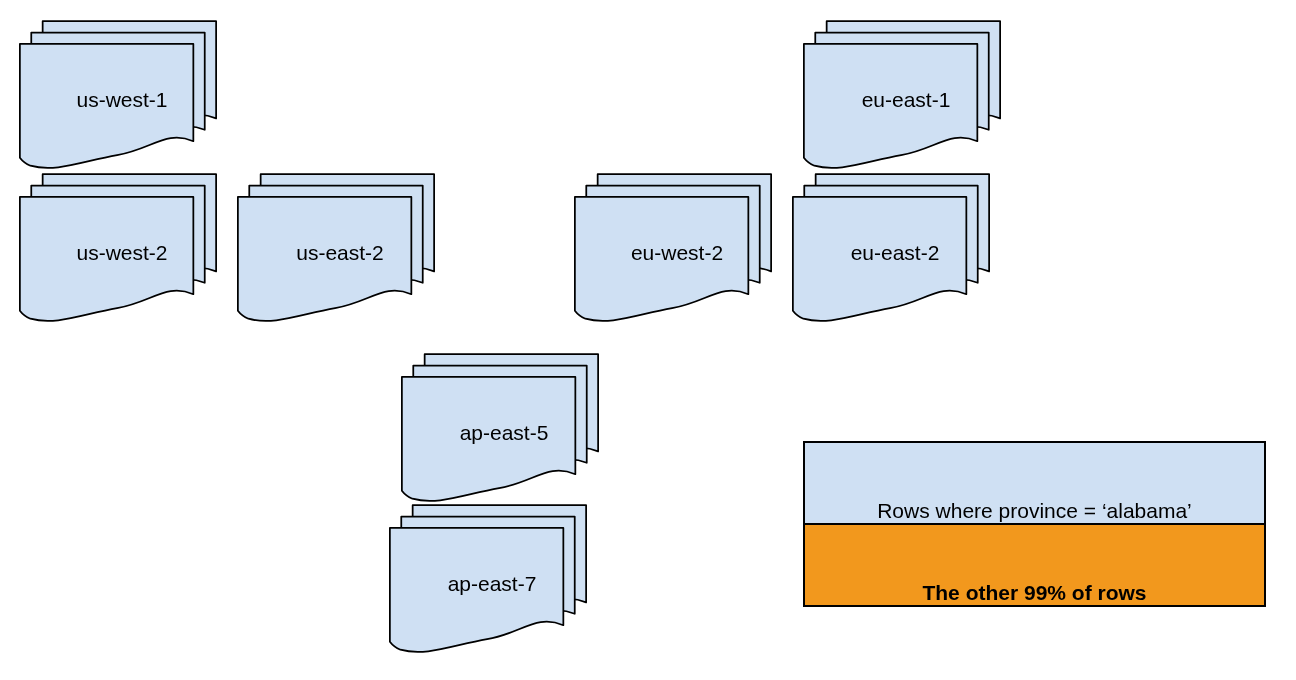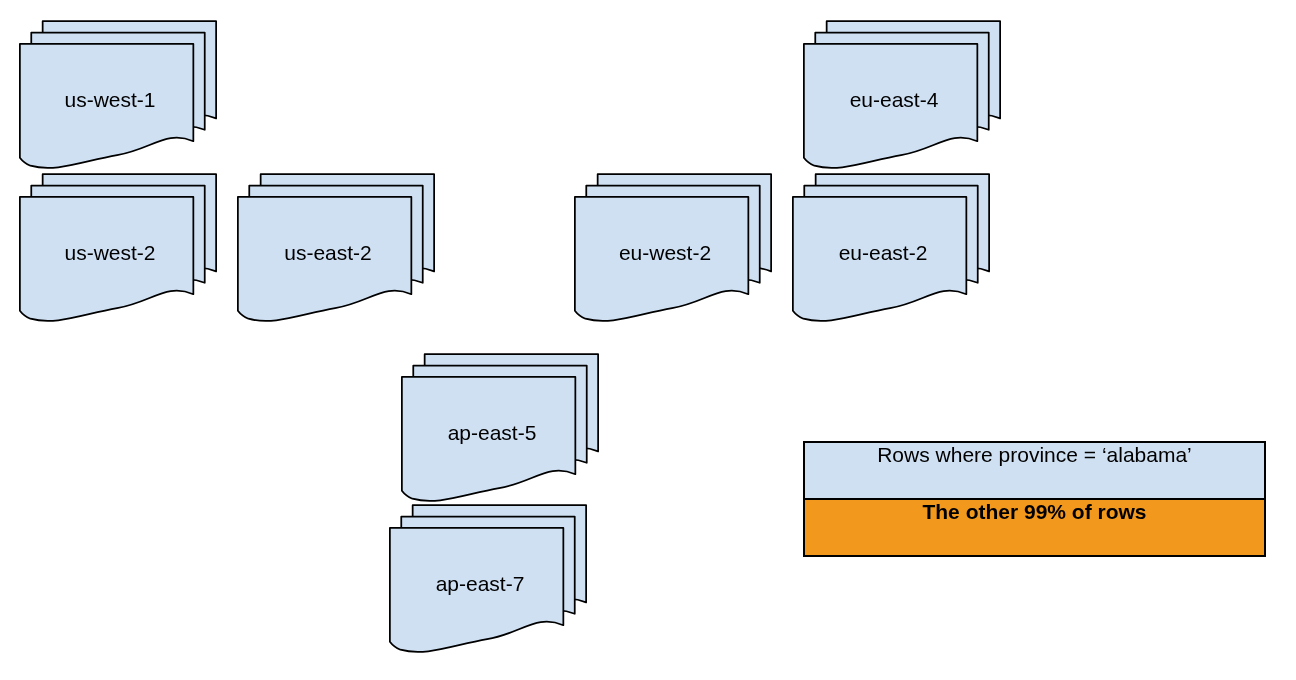--- a/index.html
+++ b/index.html
@@ -30,41 +30,41 @@
   .stack svg{display:block;overflow:visible;}
   .doc{
     fill:var(--doc-blue,#cfe0f3);
     stroke:var(--stroke,#000);
     stroke-width:2;
     stroke-linejoin:round;
   }
   .stack-orange .doc{fill:var(--doc-orange,#f2981d);}
   .stack-label{
     position:absolute;
-    left:4px;
+    left:16px;
     top:67px;
     width:174px;
     height:26px;
     line-height:26px;
     text-align:center;
     font-size:21px;
     white-space:nowrap;
     pointer-events:none;
   }
   .legend{
     position:absolute;
     left:803px;
     top:441px;
     width:459px;
     border:2px solid var(--stroke,#000);
   }
   .legend-row{
-    height:55px;
+    height:80px;
     display:flex;
-    align-items:flex-start;
+    align-items:flex-end;
     justify-content:center;
     font-size:21px;
     text-align:center;
   }
   .legend-row + .legend-row{border-top:2px solid var(--stroke,#000);font-weight:bold;}
   .legend-row.blue{background:var(--doc-blue,#cfe0f3);}
   .legend-row.orange{background:var(--doc-orange,#f2981d);}
 </style>
 </head>
 <body>
@@ -81,21 +81,21 @@
   </div>
 
 
 
   <div class="stack" style="left:803px;top:20px">
     <svg width="198" height="146" viewBox="0 0 226 166" aria-hidden="true">
       <path class="doc" transform="translate(26,0)" d="M 1 1 L 199 1 L 199 112 C 168 99 152 121 112 128 C 72 135 42 148 13 140 C 8 138 4 135 1 131 Z"></path>
       <path class="doc" transform="translate(13,13)" d="M 1 1 L 199 1 L 199 112 C 168 99 152 121 112 128 C 72 135 42 148 13 140 C 8 138 4 135 1 131 Z"></path>
       <path class="doc" transform="translate(0,26)" d="M 1 1 L 199 1 L 199 112 C 168 99 152 121 112 128 C 72 135 42 148 13 140 C 8 138 4 135 1 131 Z"></path>
     </svg>
-    <div class="stack-label">eu-east-4</div>
+    <div class="stack-label">eu-east-1</div>
   </div>
 
   <div class="stack" style="left:19px;top:173px">
     <svg width="198" height="146" viewBox="0 0 226 166" aria-hidden="true">
       <path class="doc" transform="translate(26,0)" d="M 1 1 L 199 1 L 199 112 C 168 99 152 121 112 128 C 72 135 42 148 13 140 C 8 138 4 135 1 131 Z"></path>
       <path class="doc" transform="translate(13,13)" d="M 1 1 L 199 1 L 199 112 C 168 99 152 121 112 128 C 72 135 42 148 13 140 C 8 138 4 135 1 131 Z"></path>
       <path class="doc" transform="translate(0,26)" d="M 1 1 L 199 1 L 199 112 C 168 99 152 121 112 128 C 72 135 42 148 13 140 C 8 138 4 135 1 131 Z"></path>
     </svg>
     <div class="stack-label">us-west-2</div>
   </div>

